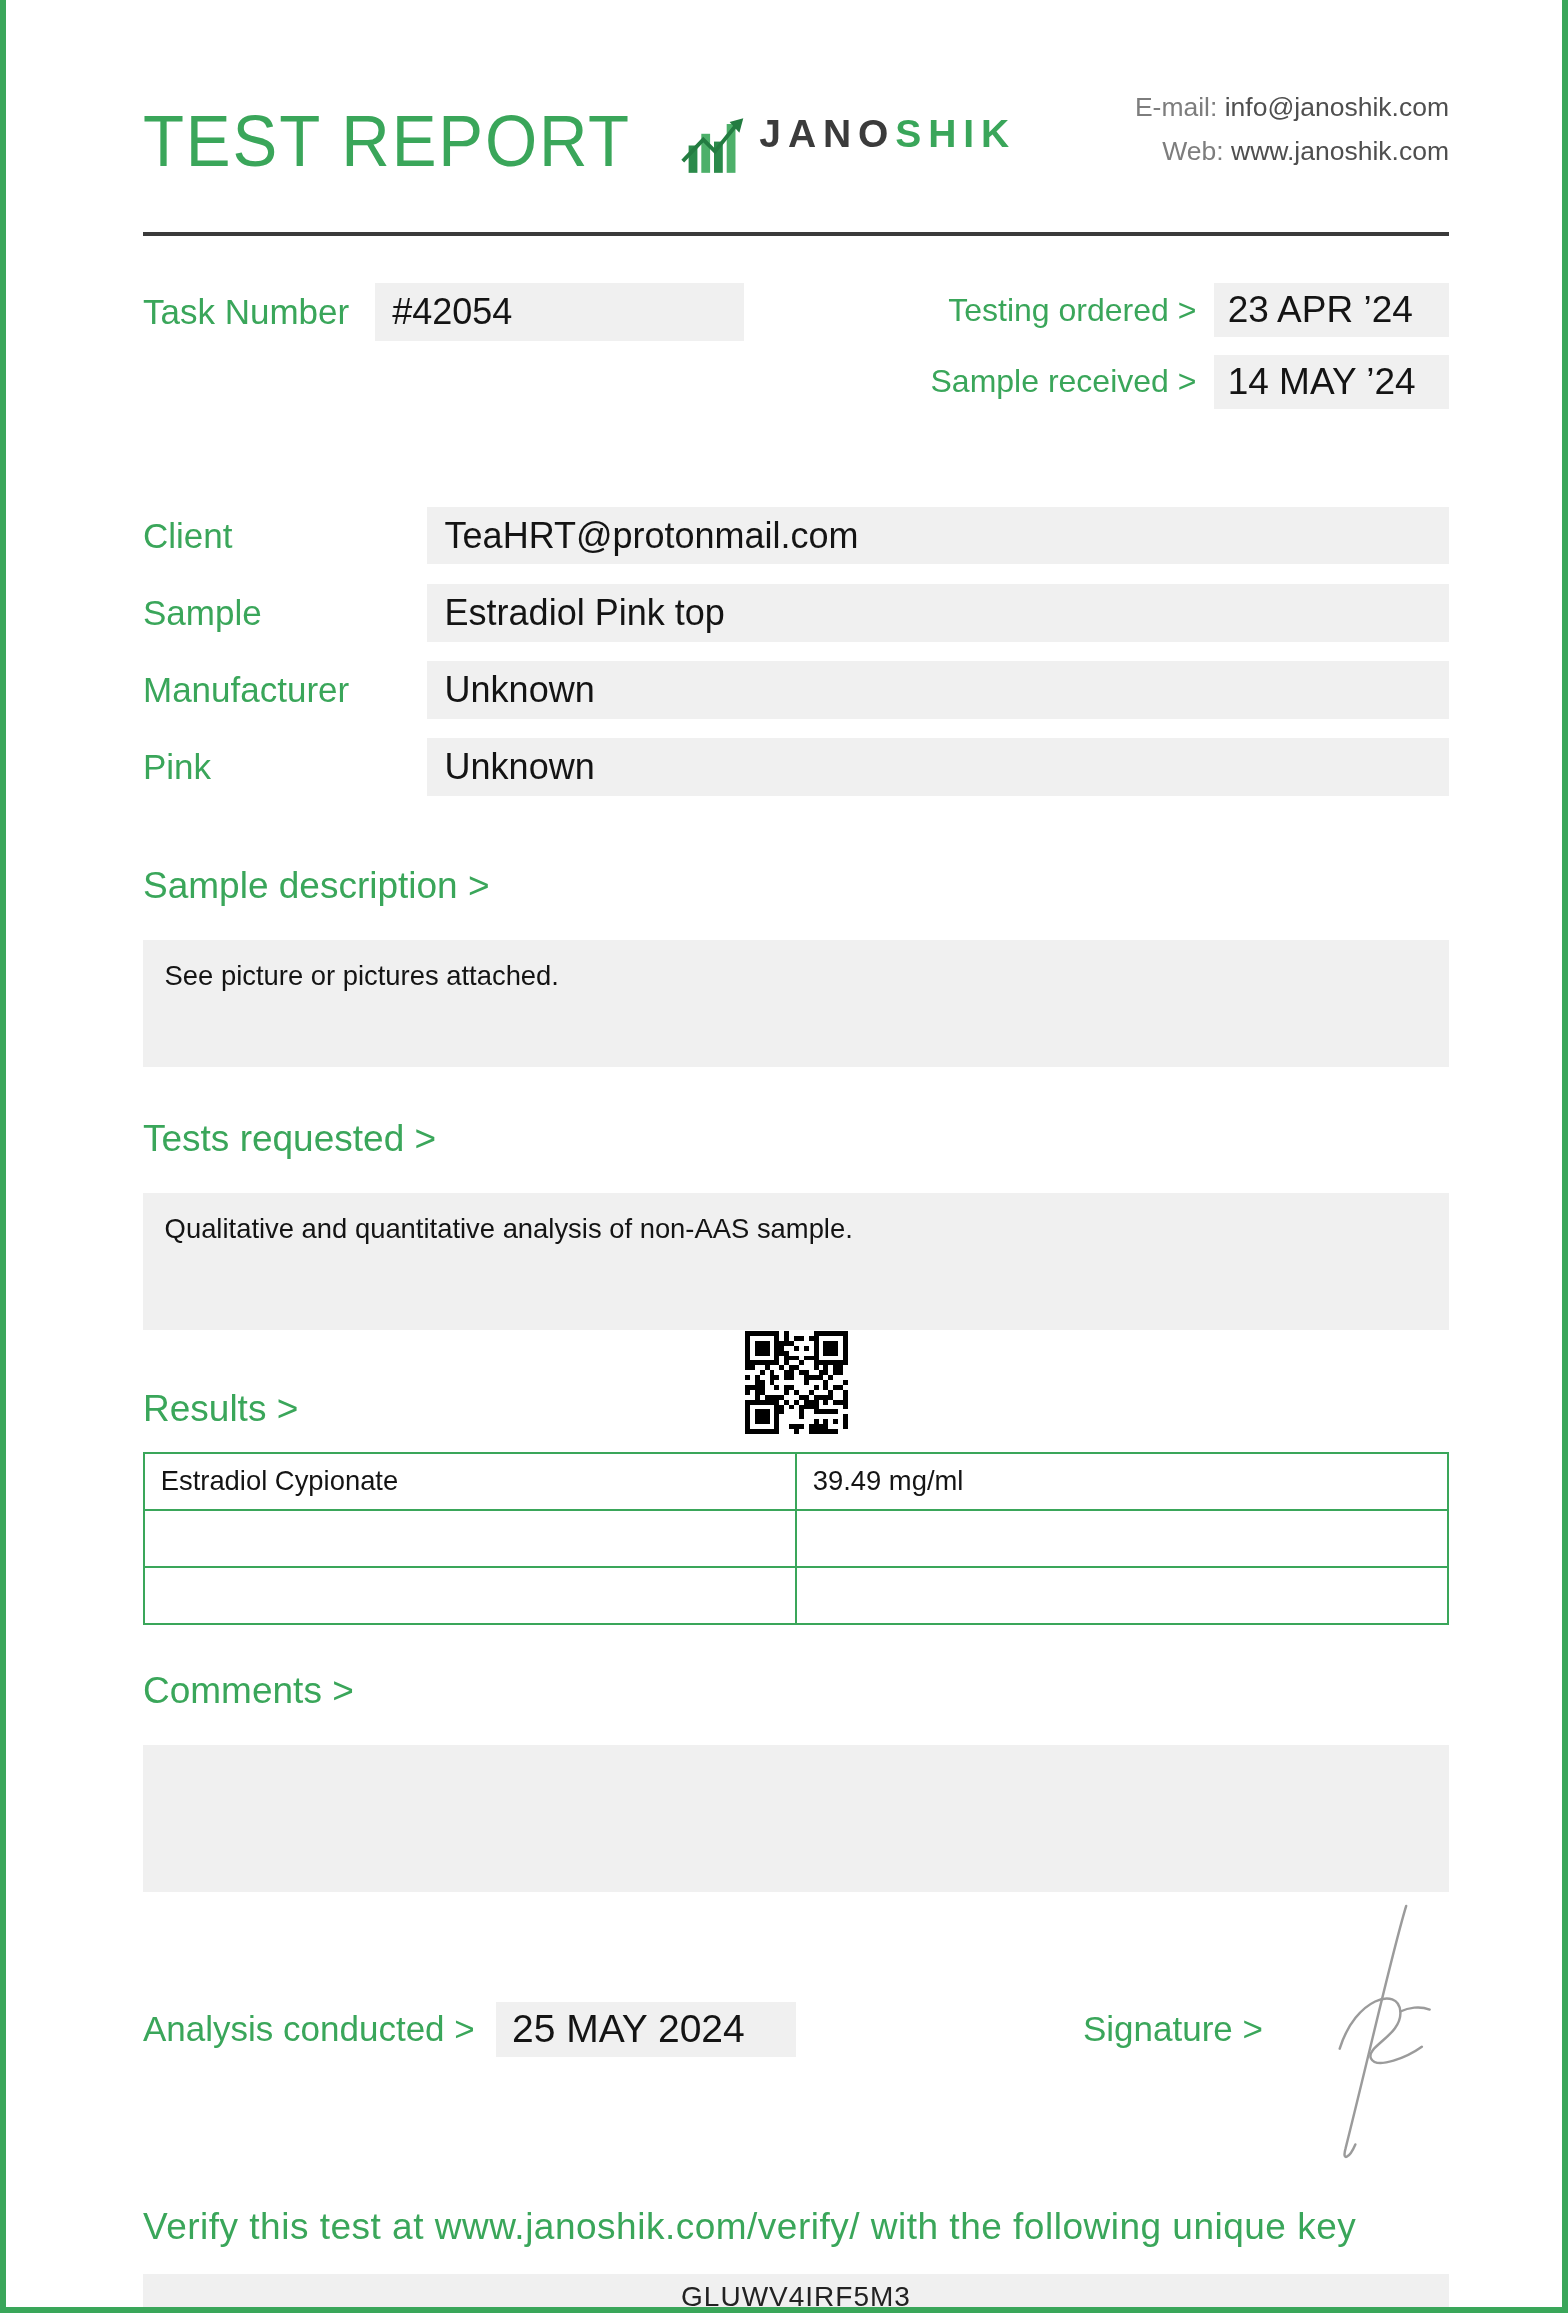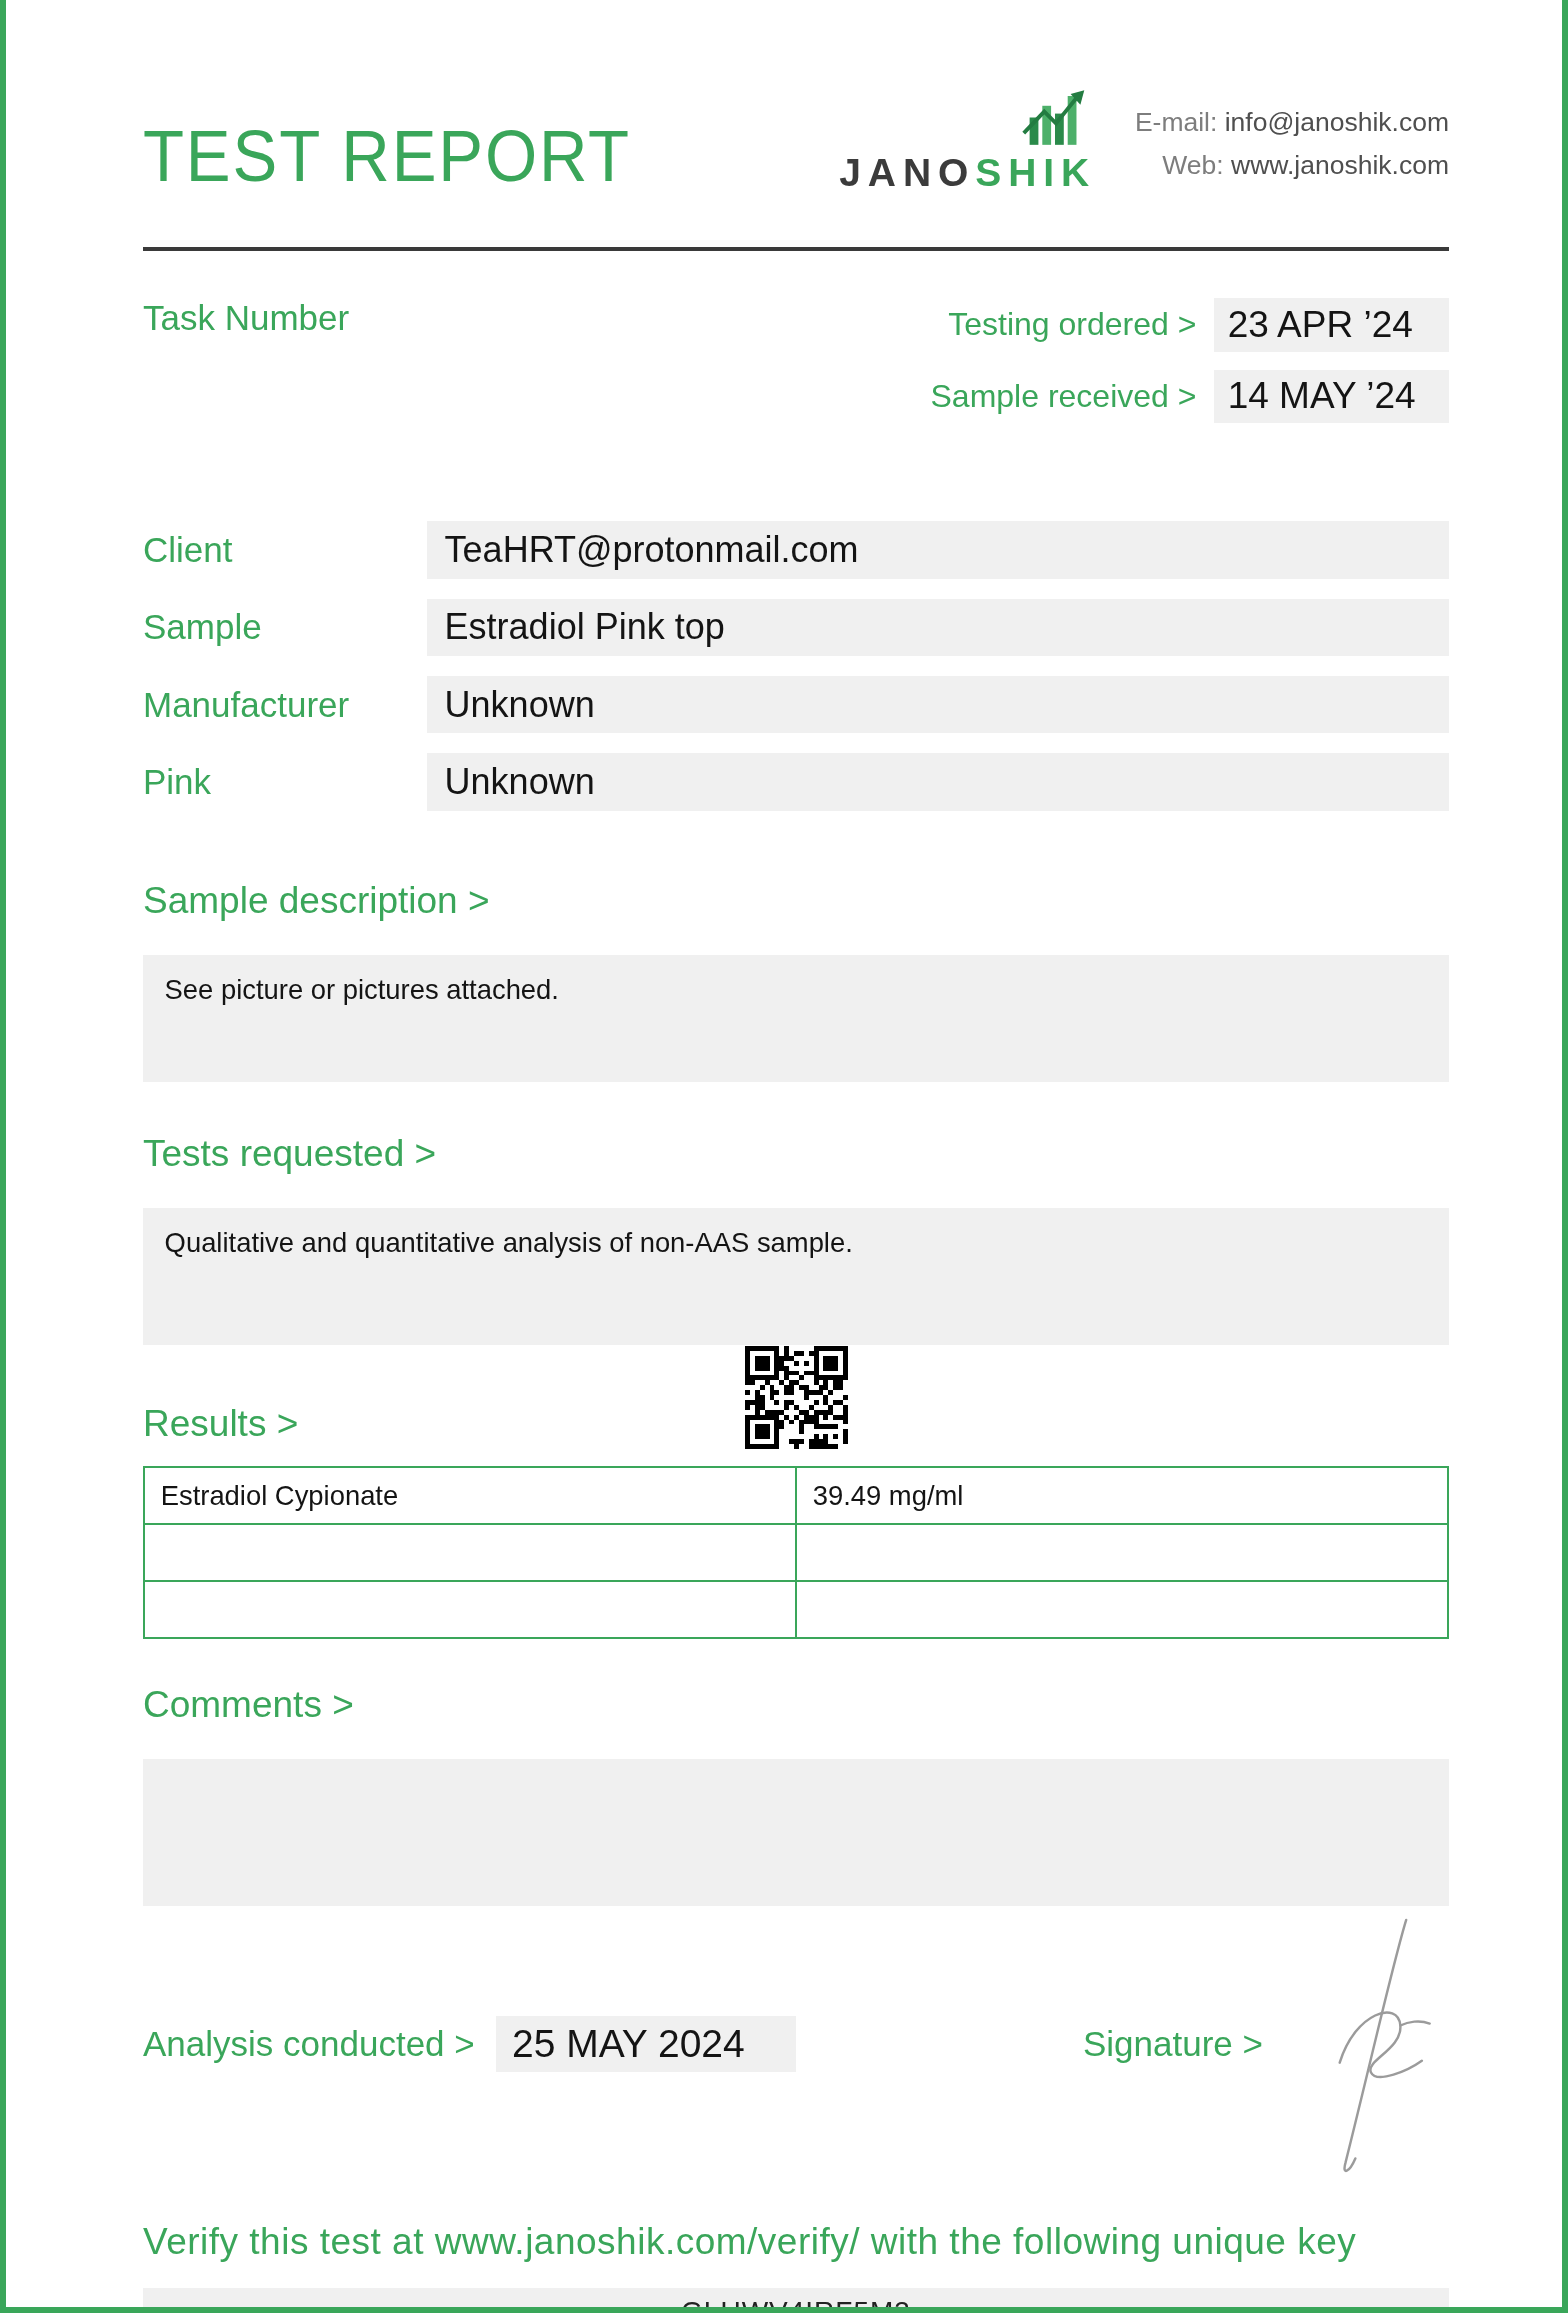--- a/index.html
+++ b/index.html
@@ -16,21 +16,21 @@
   }
   
   .header { display:flex; align-items:flex-end; }
   .title {
     flex:0 0 421px;
     font-size:73px; font-weight:400; color:#3aa65a;
     letter-spacing:2px; line-height:1;
     transform:scaleX(0.92); transform-origin:left bottom;
     white-space:nowrap;
   }
-  .logo { flex:1; display:flex; flex-direction:column; align-items:flex-end; gap:3.9px; }
+  .logo { flex:1; display:flex; flex-direction:row; align-items:flex-start; gap:3.9px; }
   .logo-text { font-size:39px; font-weight:bold; letter-spacing:6.9px; line-height:1; }
   .logo-dark { color:#3b3b3b; }
   .logo-green { color:#3aa65a; }
   .contact { flex:0 0 353px; text-align:right; font-size:26.5px; line-height:1.65; padding-bottom:3.9px; white-space:nowrap; }
   .c-label { color:#7d7d7d; }
   .c-value { color:#4f4f4f; }
   .rule { height:3.9px; background:#3a3a3a; margin-top:55px; }
   
   .meta { display:flex; justify-content:space-between; align-items:flex-start; margin-top:47px; }
   .task { display:flex; align-items:center; gap:25.5px; }
@@ -98,20 +98,21 @@
       <div class="contact-row"><span class="c-label">E-mail:</span> <span class="c-value">info@janoshik.com</span></div>
       <div class="contact-row"><span class="c-label">Web:</span> <span class="c-value">www.janoshik.com</span></div>
     </div>
   </header>
 
   <div class="rule"></div>
 
   <div class="meta">
     <div class="task">
       <span class="g-label">Task Number</span>
+      <span class="value-box task-value">#42054</span>
     </div>
     <div class="dates">
       <div class="date-row">
         <span class="g-label date-label">Testing ordered &gt;</span>
         <span class="value-box date-value">23 APR ’24</span>
       </div>
       <div class="date-row">
         <span class="g-label date-label">Sample received &gt;</span>
         <span class="value-box date-value">14 MAY ’24</span>
       </div>

